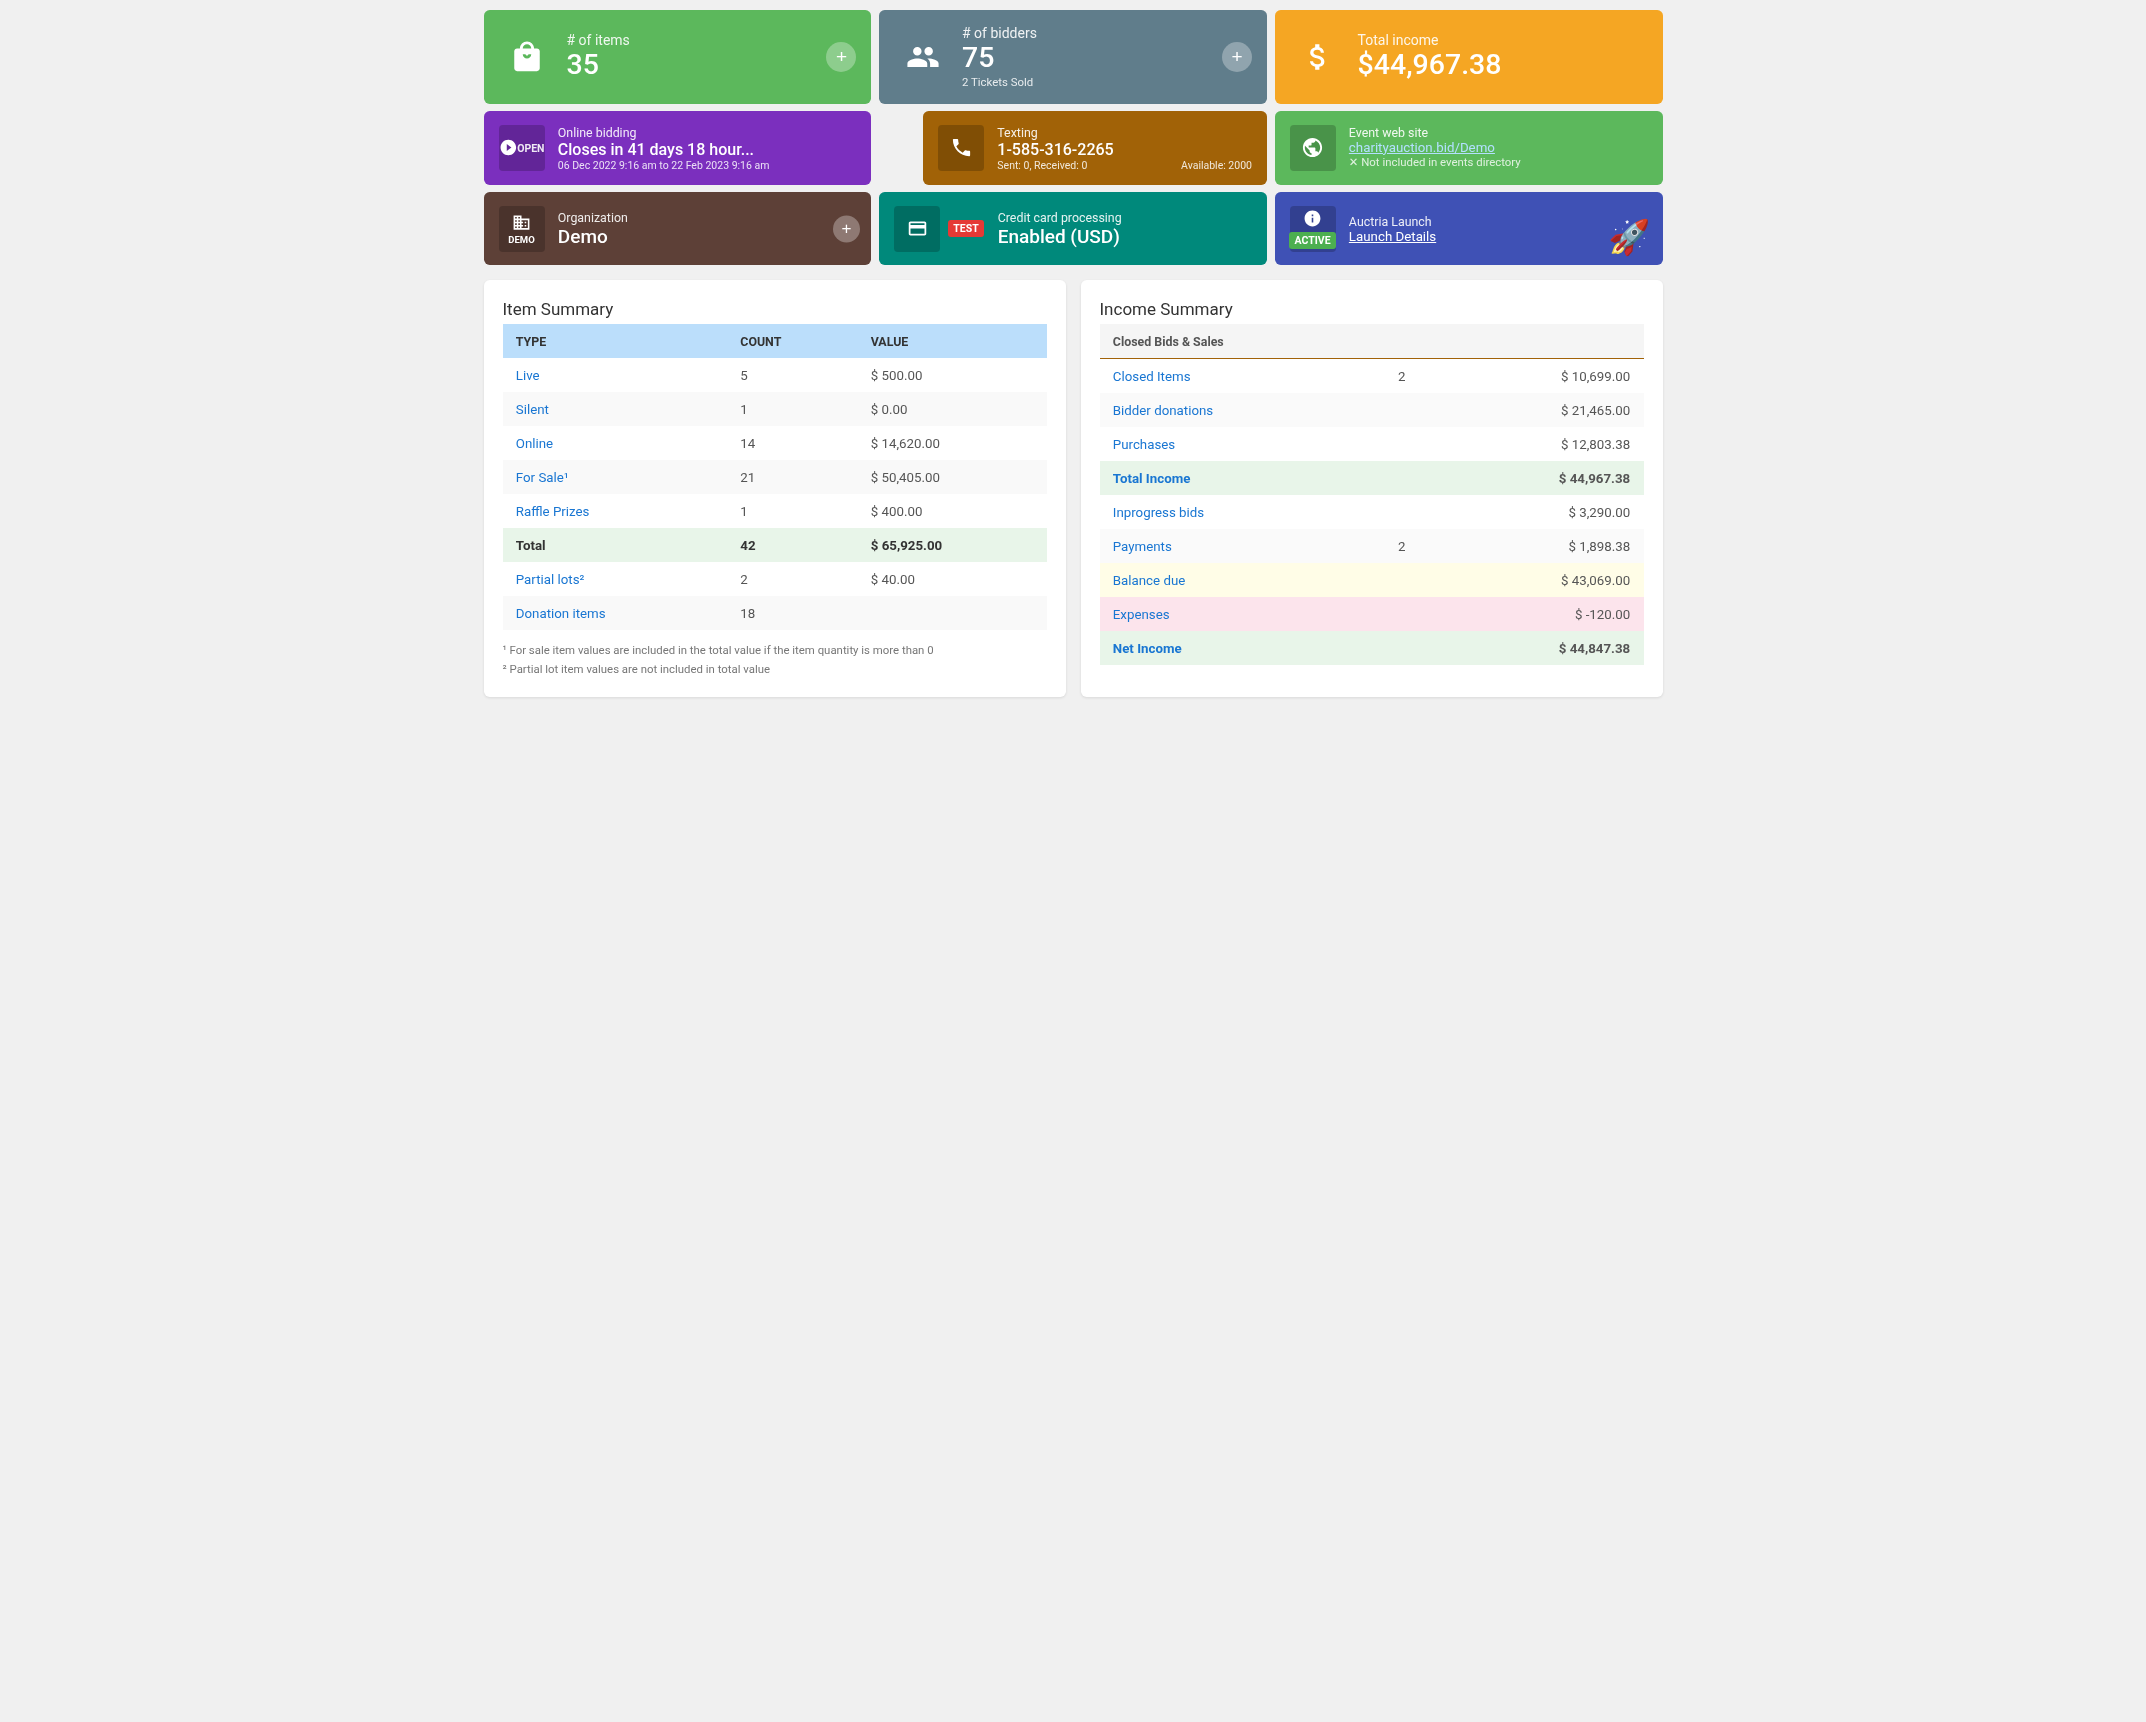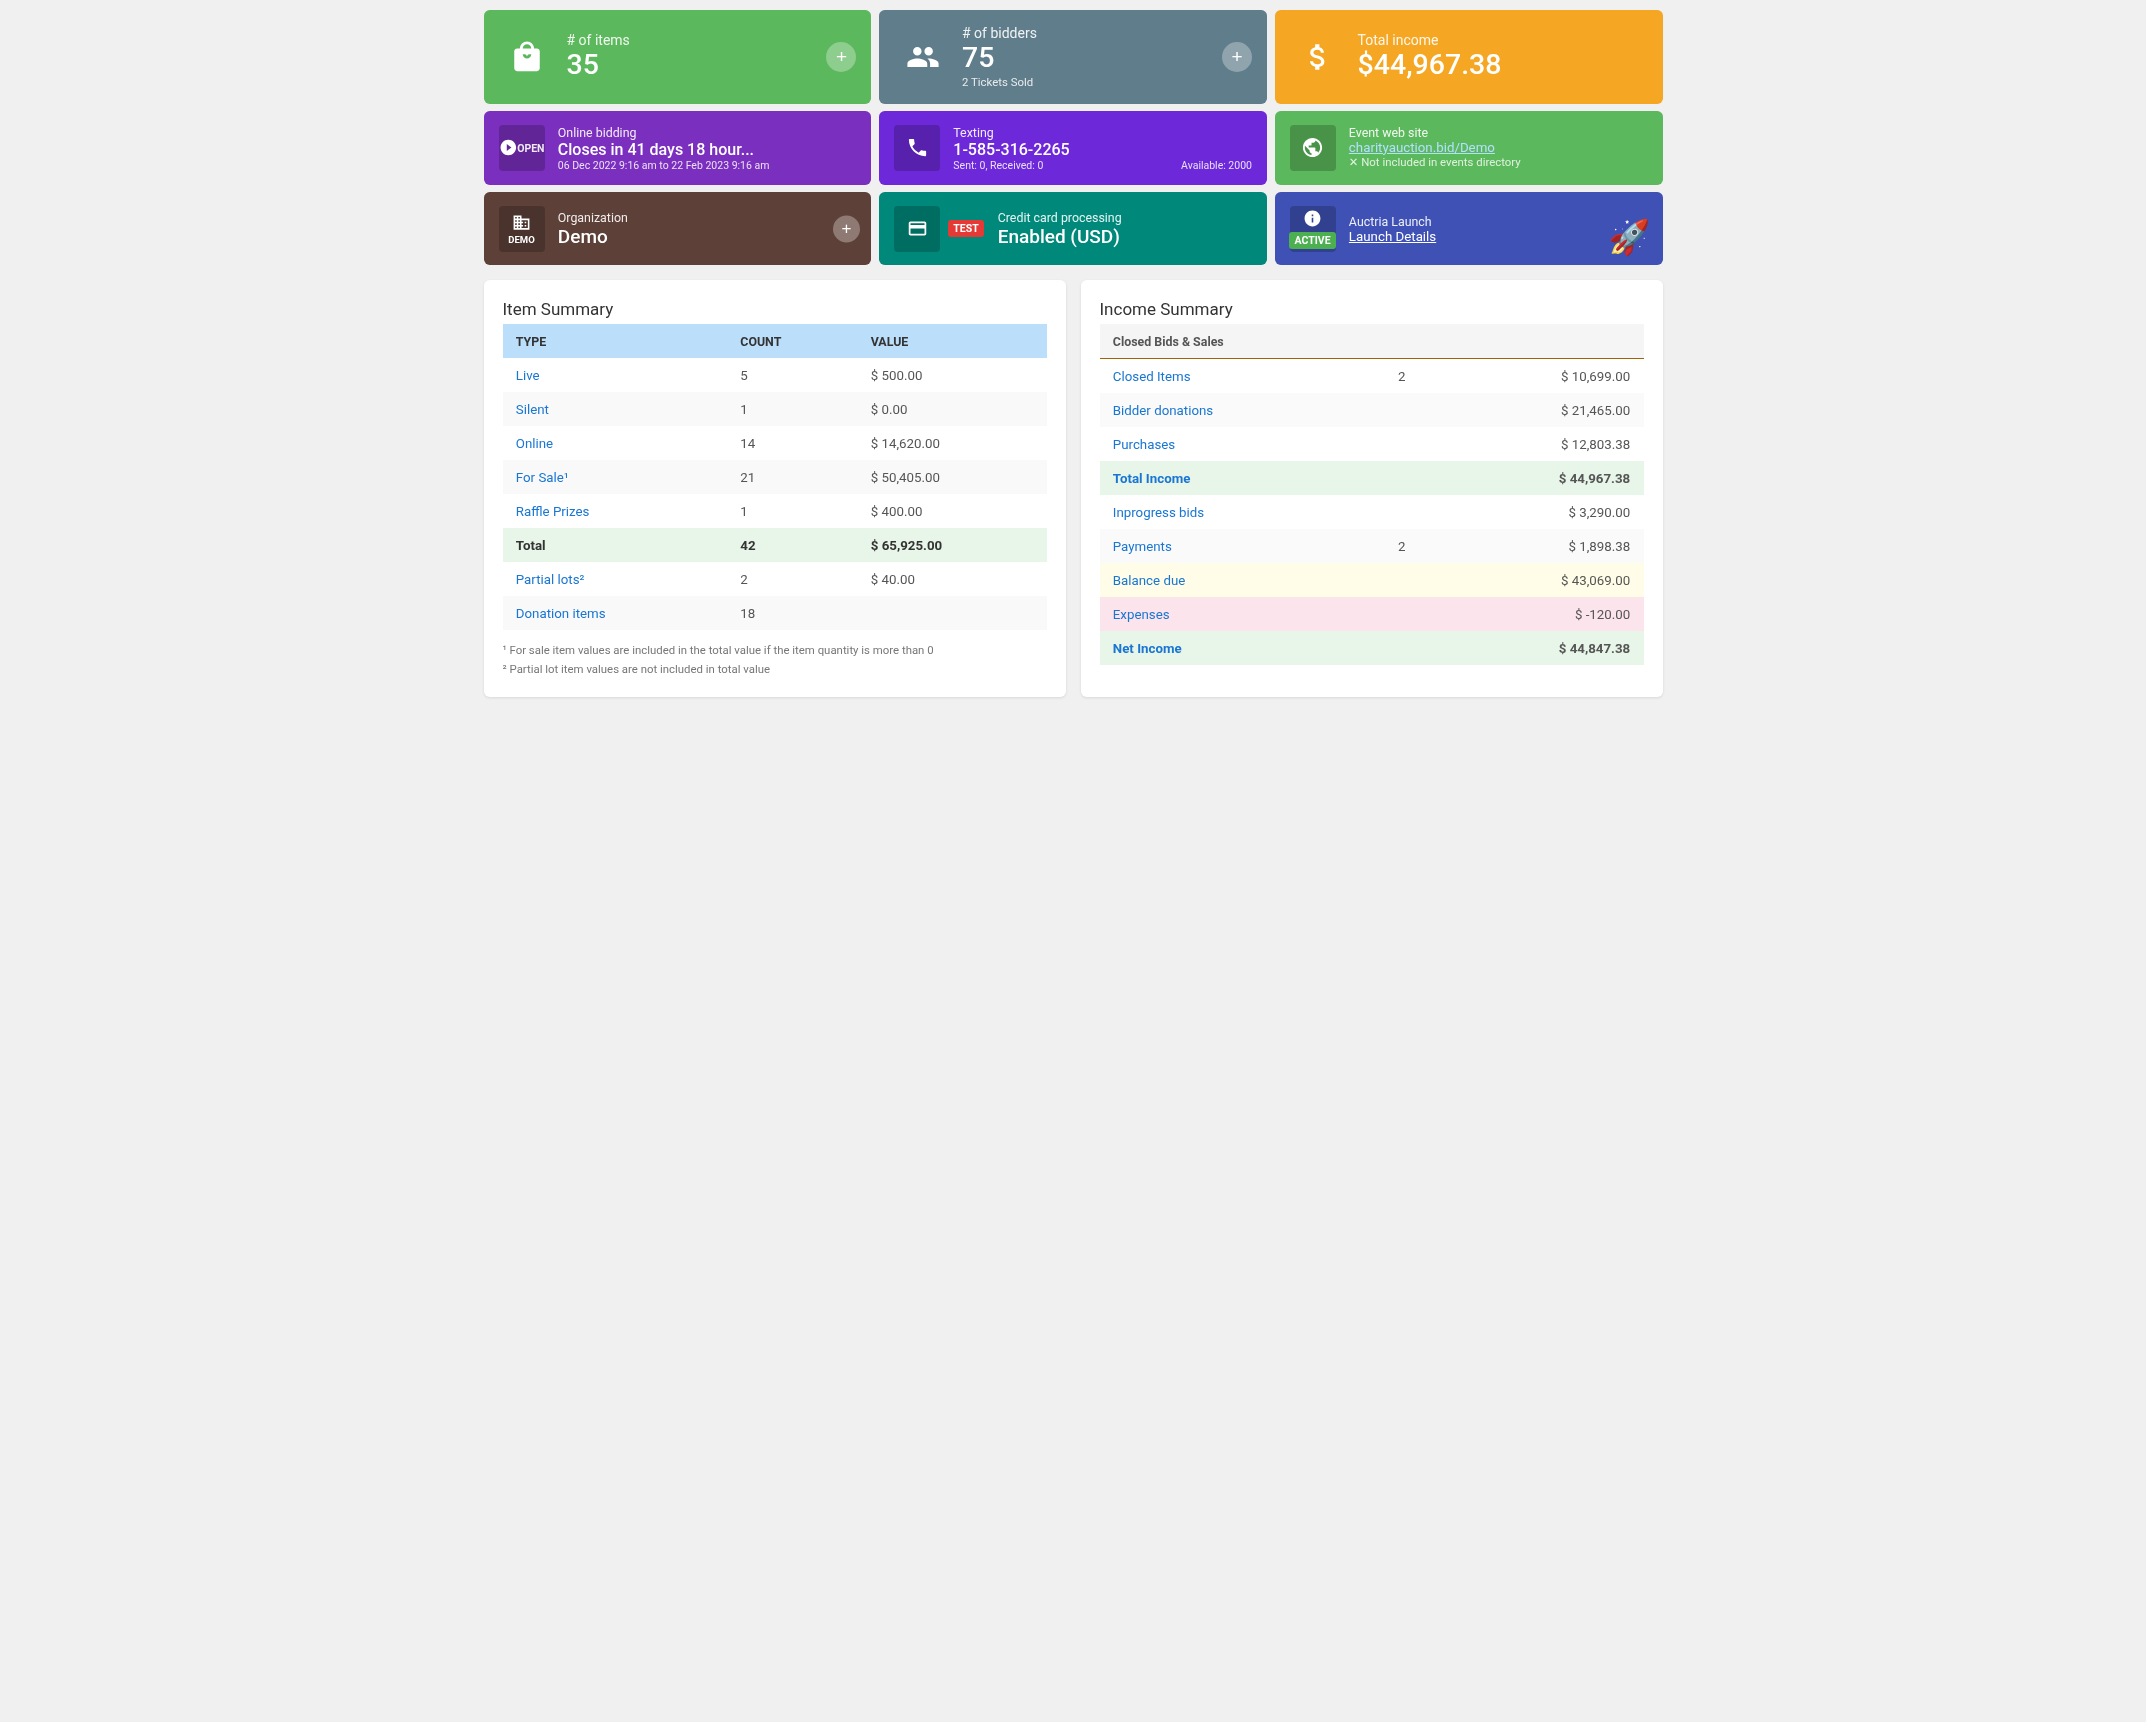--- a/index.html
+++ b/index.html
@@ -57,21 +57,21 @@
     .mid-card-open {
       font-size: 10.5px; font-weight: bold; text-align: center;
       padding-top: 1.9px; color: rgba(255,255,255,0.9);
     }
     .mid-card-content { flex: 1; }
     .mid-card-label { font-size: 12.4px; opacity: 0.9; }
     .mid-card-value { font-size: 19px; font-weight: 500; }
     .mid-card-sub { font-size: 10.5px; opacity: 0.85; }
 
     .card-purple { background: #7b2fbe; }
-    .card-darkblue { background: #6d28d9; }
+    .card-darkblue { background: #a16207; margin-left: 44px; }
 
     
     .bot-cards { display: grid; grid-template-columns: 1fr 1fr 1fr; gap: 7.6px; margin-bottom: 15px; }
     .bot-card {
       border-radius: 5.7px;
       padding: 13.3px 15px;
       display: flex;
       align-items: center;
       gap: 13.3px;
       color: white;

